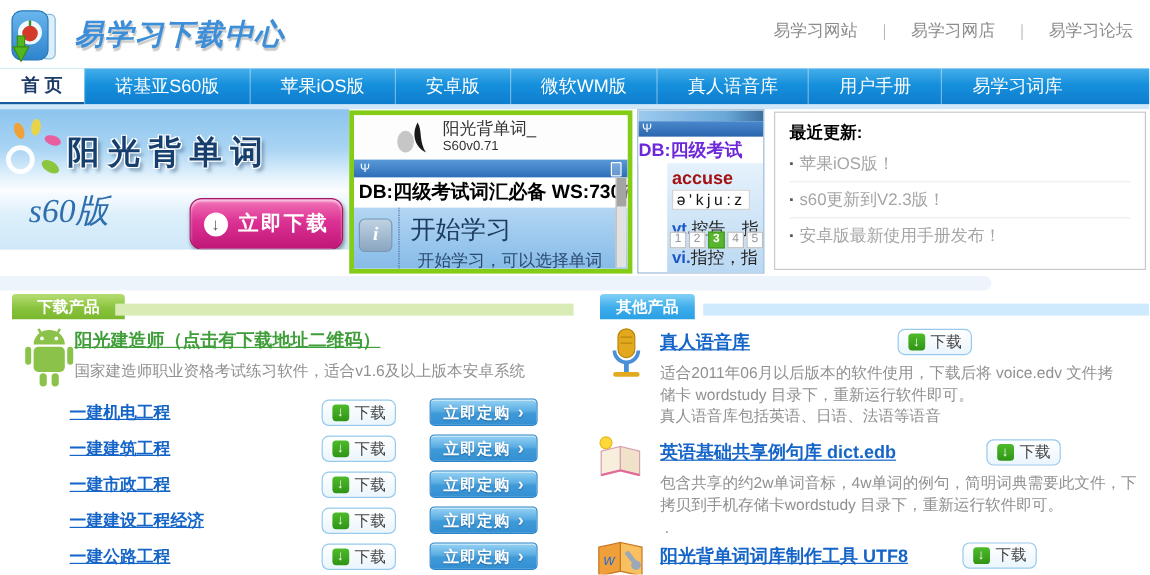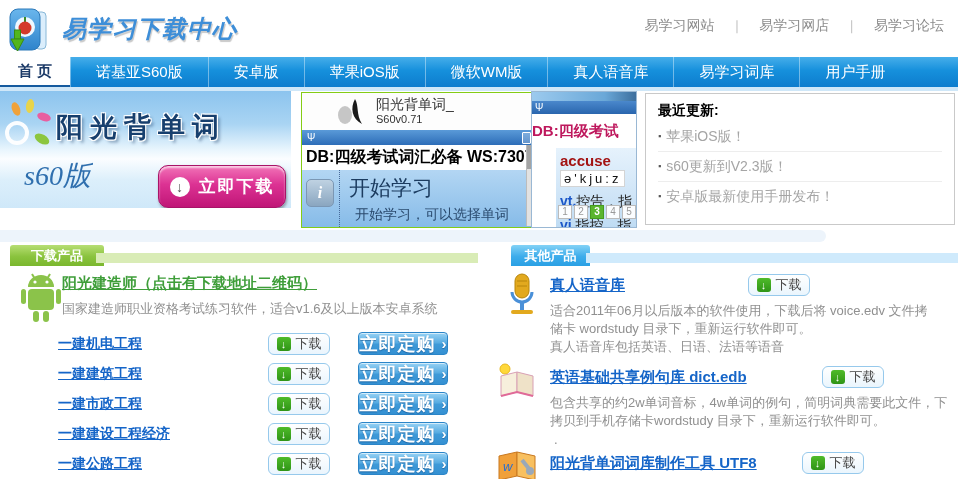--- a/index.html
+++ b/index.html
@@ -40,21 +40,21 @@
   .promo-btn{position:absolute;left:158px;top:74px;width:128px;height:43px;border-radius:10px;cursor:pointer;
        background:linear-gradient(#f274b8,#dc3293 45%,#c01677);border:1px solid #a81468;box-sizing:border-box;
        box-shadow:inset 0 2px 2px rgba(255,255,255,.65),1px 2px 3px rgba(0,0,0,.35);
        display:flex;align-items:center;justify-content:center;gap:9px;}
   .promo-btn .circ{width:20px;height:20px;border-radius:50%;background:#fff;color:#555;font-weight:bold;
        font-size:14px;display:flex;align-items:center;justify-content:center;}
   .promo-btn .lbl{color:#fff;font-size:17px;font-weight:bold;letter-spacing:2px;}
 
   
   .phoneL{position:absolute;left:291px;top:1px;width:236px;height:136px;background:#fff;
-          border:1px solid #84cc16;box-sizing:border-box;overflow:hidden;margin-left:10px;}
+          border:4px solid #84cc16;box-sizing:border-box;overflow:hidden;}
   .plhead{height:37px;background:#fdfdfd;display:flex;align-items:center;padding-left:34px;gap:10px;}
   .plhead .tcol{display:flex;flex-direction:column;line-height:15px;}
   .plhead .t1{font-size:14px;color:#333;}
   .plhead .t2{font-size:11px;color:#333;}
   .pltitlebar{height:15px;background:linear-gradient(#5a9ad8,#2d6db8);color:#fff;display:flex;
           align-items:center;justify-content:space-between;padding:0 5px;font-size:10px;}
   .batt{width:7px;height:10px;border:1px solid #fff;border-radius:1px;background:rgba(255,255,255,.25);}
   .pldb{height:25px;background:#fff;display:flex;align-items:center;font-weight:bold;font-size:16px;
           color:#000;padding-left:4px;white-space:nowrap;overflow:hidden;}
   .plcontent{position:absolute;left:0;top:77px;right:0;bottom:0;overflow:hidden;
@@ -68,21 +68,21 @@
   .selsub{position:absolute;left:53px;top:36px;font-size:14px;color:#2a4a6e;white-space:nowrap;}
   .plscroll{position:absolute;right:1px;top:52px;bottom:1px;width:8px;background:#e2e2e2;border-left:1px solid #bcbcbc;cursor:pointer;}
   .plscroll .thumb{position:absolute;top:0;left:0;right:0;height:24px;background:#a4a4a4;}
 
   
   .phoneR{position:absolute;left:531px;top:0;width:106px;height:137px;background:#fff;overflow:hidden;
           border:1px solid #9ab8d4;box-sizing:border-box;}
   .prsky{height:9px;background:linear-gradient(90deg,#9ccaee,#6aa8d8 70%,#3c6f9e);}
   .prbar{height:13px;background:linear-gradient(#4a88cc,#2a66ae);color:#fff;font-size:10px;
          display:flex;align-items:center;padding-left:3px;}
-  .prdb{height:34px;background:#fff;font-weight:bold;font-size:15px;color:#be185d;display:flex;
+  .prdb{height:22px;background:#fff;font-weight:bold;font-size:15px;color:#6d28d9;display:flex;
         align-items:center;white-space:nowrap;overflow:hidden;}
   .prcontent{position:relative;height:92px;background:linear-gradient(#e6f2fc,#b9d8f2);padding-left:4px;box-sizing:border-box;margin-left:24px;}
   .word{color:#a31212;font-weight:bold;font-size:15px;padding-top:4px;}
   .phon{display:inline-block;background:#fff;border:1px solid #d4d4d4;font-size:13px;color:#111;
         padding:0 3px;letter-spacing:3px;margin-top:1px;white-space:nowrap;}
   .vline{margin-top:6px;font-size:14px;white-space:nowrap;}
   .vlabel{color:#1b57c8;font-weight:bold;}
   .vtext{color:#222;}
   .pager{position:absolute;left:2px;top:57px;display:flex;gap:2px;}
   .pg{width:12px;height:12px;background:rgba(255,255,255,.92);border:1px solid #bbb;color:#999;
@@ -102,42 +102,42 @@
   
   .col-left{position:absolute;left:0;top:244px;width:478px;height:235px;}
   .col-right{position:absolute;left:480px;top:244px;width:478px;height:235px;overflow:hidden;}
 
   .tab-green{position:absolute;left:10px;top:1px;width:94px;height:21px;border-radius:3px 3px 0 0;cursor:pointer;
       background:linear-gradient(#b7de74,#8ac33e 55%,#7ab72e);color:#fff;font-weight:bold;font-size:13px;
       text-align:center;line-height:21px;}
   .strip-green{position:absolute;left:96px;top:9px;width:382px;height:10px;background:#d9ecb6;}
   .tab-blue{position:absolute;left:20px;top:1px;width:79px;height:21px;border-radius:3px 3px 0 0;cursor:pointer;
       background:linear-gradient(#83d2f6,#3daceb 55%,#2aa0e4);color:#fff;font-weight:bold;font-size:13px;
-      text-align:center;line-height:21px;margin-left:11px;}
+      text-align:center;line-height:21px;}
   .strip-blue{position:absolute;left:106px;top:9px;width:372px;height:10px;background:#cfeafc;}
 
   .prod-icon{position:absolute;left:18px;top:26px;}
   .prod-title{position:absolute;left:62px;top:30px;font-size:15px;font-weight:bold;color:#3f9e3a;
       text-decoration:underline;cursor:pointer;}
   .prod-desc{position:absolute;left:62px;top:56px;font-size:13px;color:#909090;white-space:nowrap;}
 
   .drow{position:absolute;left:0;width:478px;height:24px;}
   .dlink{position:absolute;left:58px;top:3px;font-size:14px;font-weight:bold;color:#1565c8;
       text-decoration:underline;cursor:pointer;}
   .dl-btn{position:absolute;width:62px;height:22px;display:flex;align-items:center;justify-content:center;gap:5px;
       border:1px solid #96c9ec;border-radius:6px;background:linear-gradient(#ffffff,#eaf5fd);
       box-sizing:border-box;cursor:pointer;}
   .dl-ico{width:14px;height:14px;border-radius:3px;background:linear-gradient(#4fbb2a,#2f9416);
       color:#fff;font-size:11px;line-height:14px;text-align:center;font-weight:bold;}
   .dl-lbl{font-size:13px;color:#444;}
   .order-btn{position:absolute;width:90px;height:23px;display:flex;align-items:center;justify-content:center;gap:6px;
       border:1px solid #2b85c8;border-radius:4px;box-sizing:border-box;cursor:pointer;
       background:linear-gradient(#97d2f4,#58ace2 46%,#3f9ad8 54%,#3490d2);
       box-shadow:inset 0 1px 0 rgba(255,255,255,.6);}
-  .order-lbl{color:#fff;font-size:18px;font-weight:bold;letter-spacing:1px;text-shadow:0 1px 1px rgba(0,60,120,.5);}
+  .order-lbl{color:#fff;font-size:13px;font-weight:bold;letter-spacing:1px;text-shadow:0 1px 1px rgba(0,60,120,.5);}
   .order-arrow{color:#fff;font-weight:bold;font-size:15px;line-height:15px;text-shadow:0 1px 1px rgba(0,60,120,.5);}
 
   .oicon{position:absolute;}
   .olink{position:absolute;font-size:15px;font-weight:bold;color:#1565c8;text-decoration:underline;cursor:pointer;white-space:nowrap;}
   .oline{position:absolute;font-size:13px;color:#909090;white-space:nowrap;}
 </style>
 </head>
 <body>
 
 <div class="page">
@@ -166,26 +166,26 @@
       <span class="sep">｜</span>
       <span class="lnk">易学习网店</span>
       <span class="sep">｜</span>
       <span class="lnk">易学习论坛</span>
     </div>
   </div>
 
   <div class="nav">
     <div class="nav-home">首 页</div>
     <div class="nav-item">诺基亚S60版</div>
+    <div class="nav-item">苹果iOS版</div>
     <div class="nav-item">安卓版</div>
-    <div class="nav-item">苹果iOS版</div>
     <div class="nav-item">微软WM版</div>
     <div class="nav-item">真人语音库</div>
+    <div class="nav-item">用户手册</div>
     <div class="nav-item">易学习词库</div>
-    <div class="nav-item">用户手册</div>
   </div>
   <div class="nav-strip"></div>
 
   <div class="banner">
 
     <div class="promo">
       <svg width="54" height="56" viewBox="0 0 54 56" style="position:absolute;left:2px;top:8px;">
         <ellipse cx="14" cy="10" rx="4" ry="7" fill="#f0a23a" transform="rotate(-20 14 10)"></ellipse>
         <ellipse cx="28" cy="7" rx="4" ry="7" fill="#e8d44a" transform="rotate(8 28 7)"></ellipse>
         <ellipse cx="42" cy="18" rx="7" ry="4" fill="#e85fa0" transform="rotate(18 42 18)"></ellipse>

